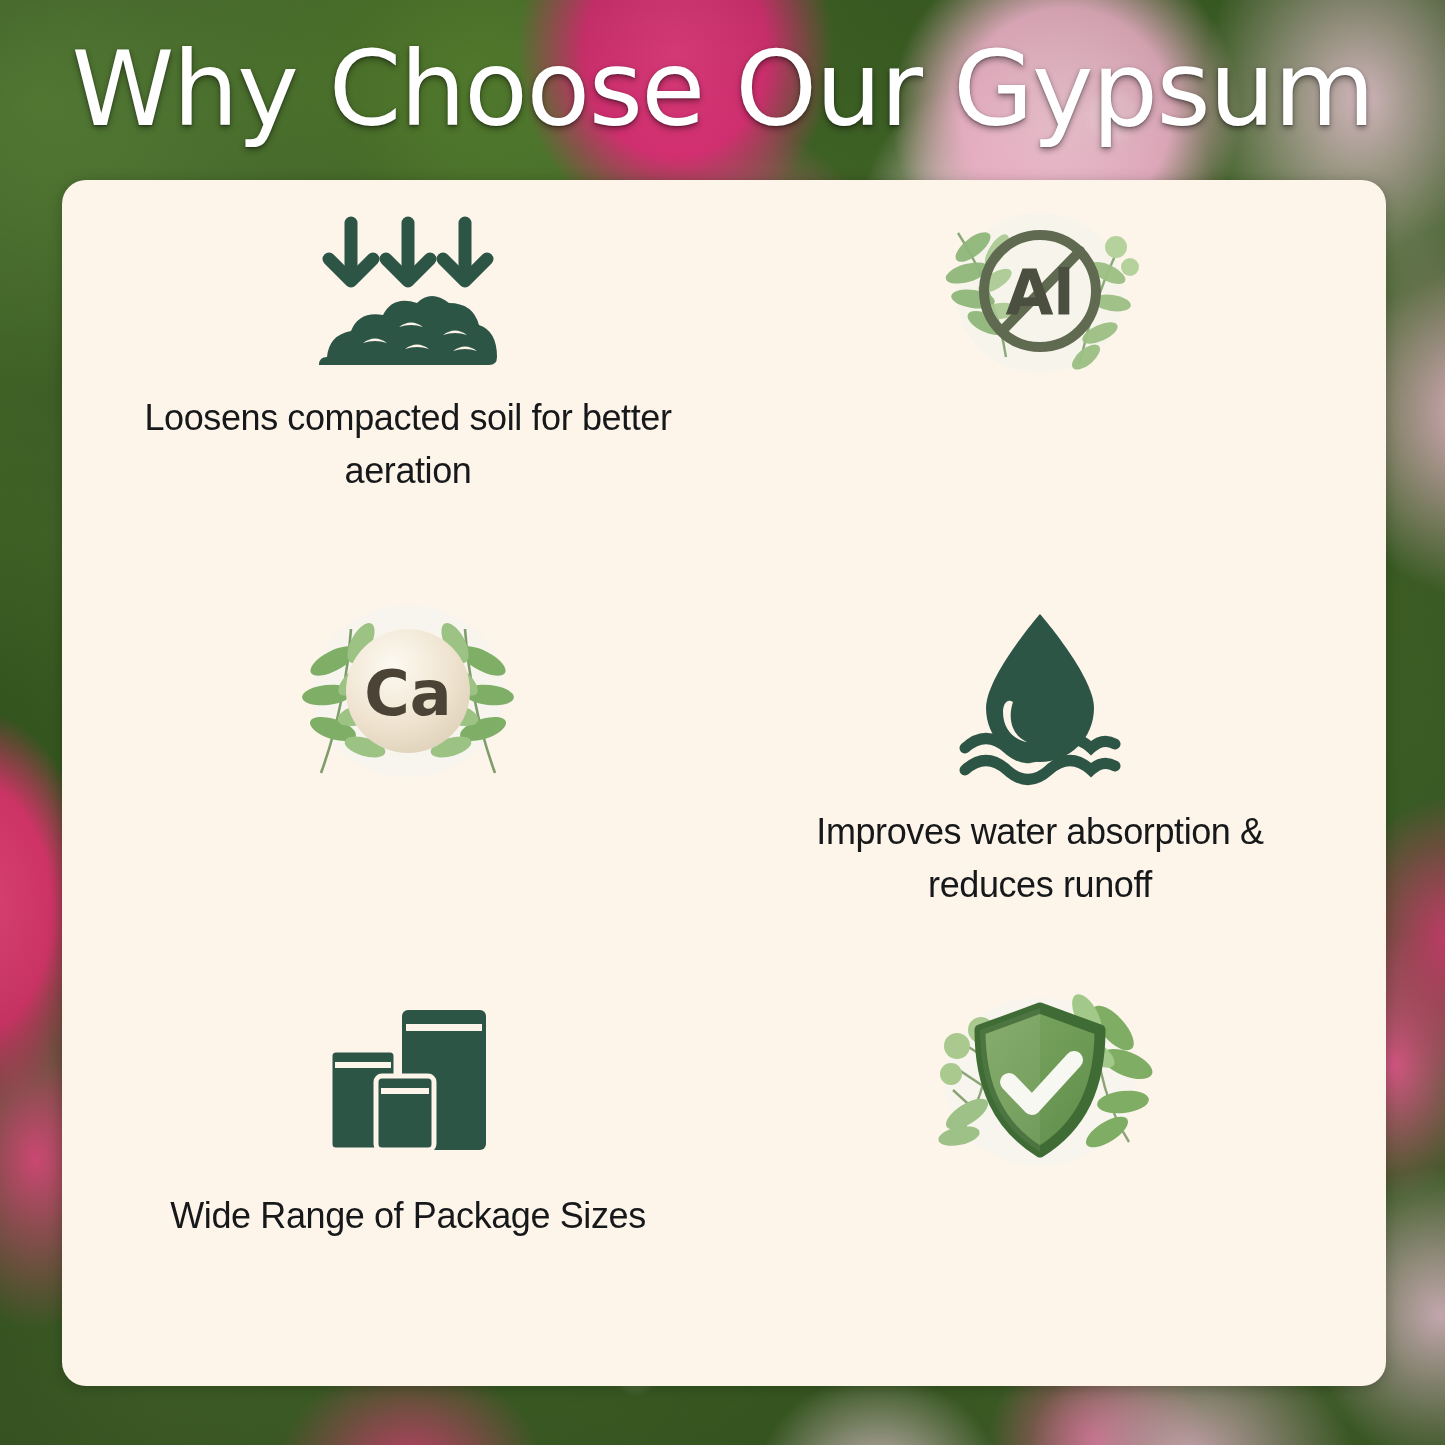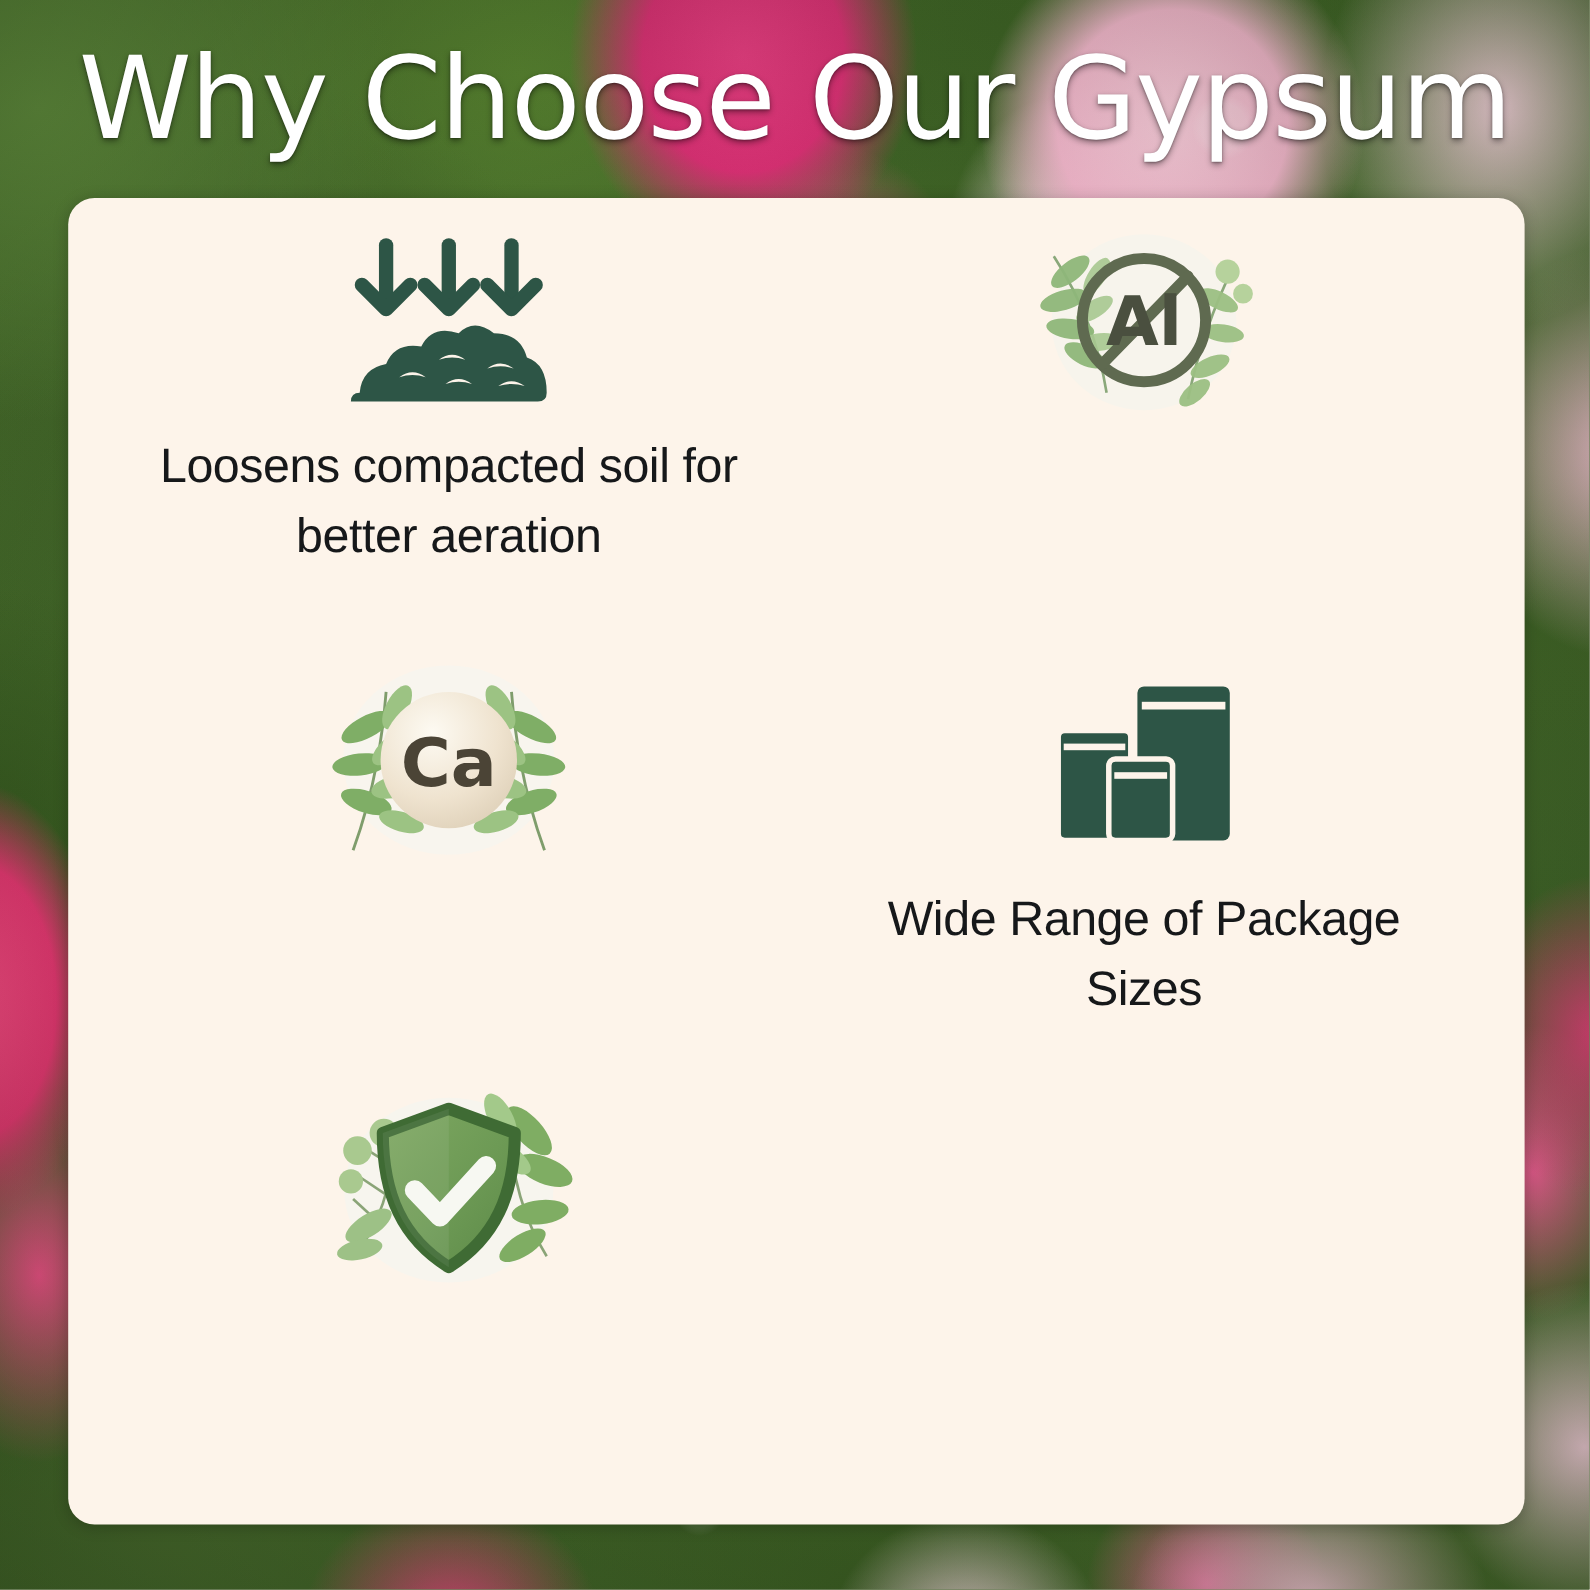--- a/index.html
+++ b/index.html
@@ -151,21 +151,21 @@
     display: flex;
     align-items: center;
     justify-content: center;
     flex: none;
   }
   .benefit-icon svg { display: block; overflow: visible; }
 
   .benefit-text {
     font-family: "Liberation Sans", sans-serif;
     font-weight: 400;
-    font-size: 44px;
+    font-size: 36px;
     line-height: 1.46;
     color: #16181a;
     text-align: center;
     letter-spacing: -0.4px;
     margin-top: 14px;
     max-width: 560px;
   }
 
   
   .row-1 .benefit-icon { height: 166px; }
@@ -300,20 +300,33 @@
               <stop offset="62%" stop-color="#efe3cf"></stop>
               <stop offset="100%" stop-color="#ded0b8"></stop>
             </radialGradient>
           </defs>
           <circle cx="109" cy="88" r="62" fill="url(#caSphere)"></circle>
           <text x="109" y="112" text-anchor="middle" font-family="'DejaVu Sans', sans-serif" font-size="62" font-weight="700" fill="#4b4436">Ca</text>
         </svg>
       </div>
     </div>
 
+    <div class="benefit-cell row-2 cell-water">
+      <div class="benefit-icon">
+        <svg width="170" height="168" viewBox="0 0 170 168" fill="none">
+          <path d="M85 6 C85 6 139 68 139 100 A54 54 0 0 1 31 100 C31 68 85 6 85 6 Z" fill="#2D5546"></path>
+          <path d="M58 94 C52 112 58 128 72 134 C60 132 48 122 48 104 C48 96 52 90 58 94 Z" fill="#fdf4ea"></path>
+          <g stroke="#2D5546" stroke-width="11" stroke-linecap="round" fill="none">
+            <path d="M10 140 q21 -19 42 0 t42 0 t42 0 q12 -11 24 -4"></path>
+            <path d="M10 162 q21 -19 42 0 t42 0 t42 0 q12 -11 24 -4"></path>
+          </g>
+        </svg>
+      </div>
+      <div class="benefit-text">Improves water absorption &amp; reduces runoff</div>
+    </div>
 
     <div class="benefit-cell row-3 cell-packages">
       <div class="benefit-icon">
         <svg width="180" height="160" viewBox="0 0 180 160" fill="none">
 
           <g>
             <rect x="84" y="8" width="84" height="140" rx="6" fill="#2D5546"></rect>
             <rect x="88" y="22" width="76" height="7" fill="#fdf4ea"></rect>
           </g>
 

